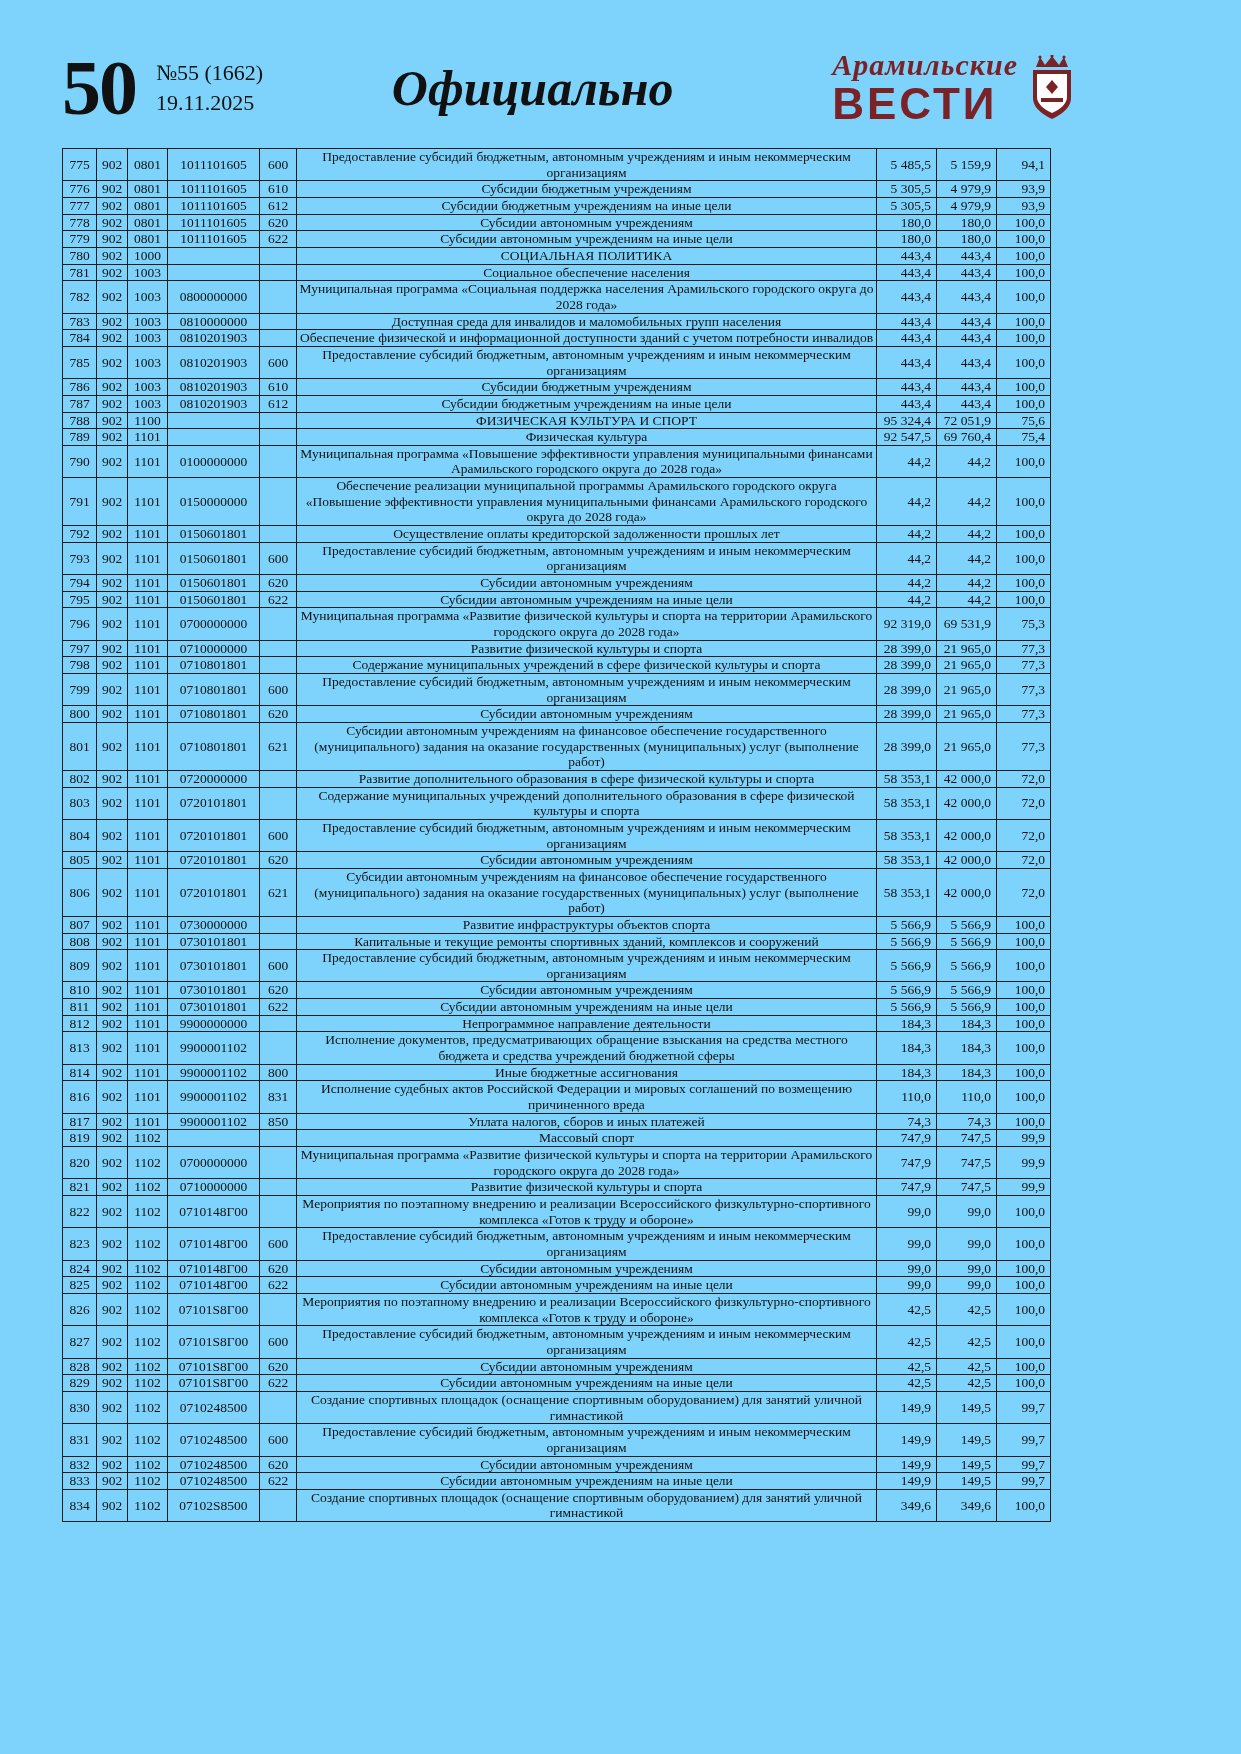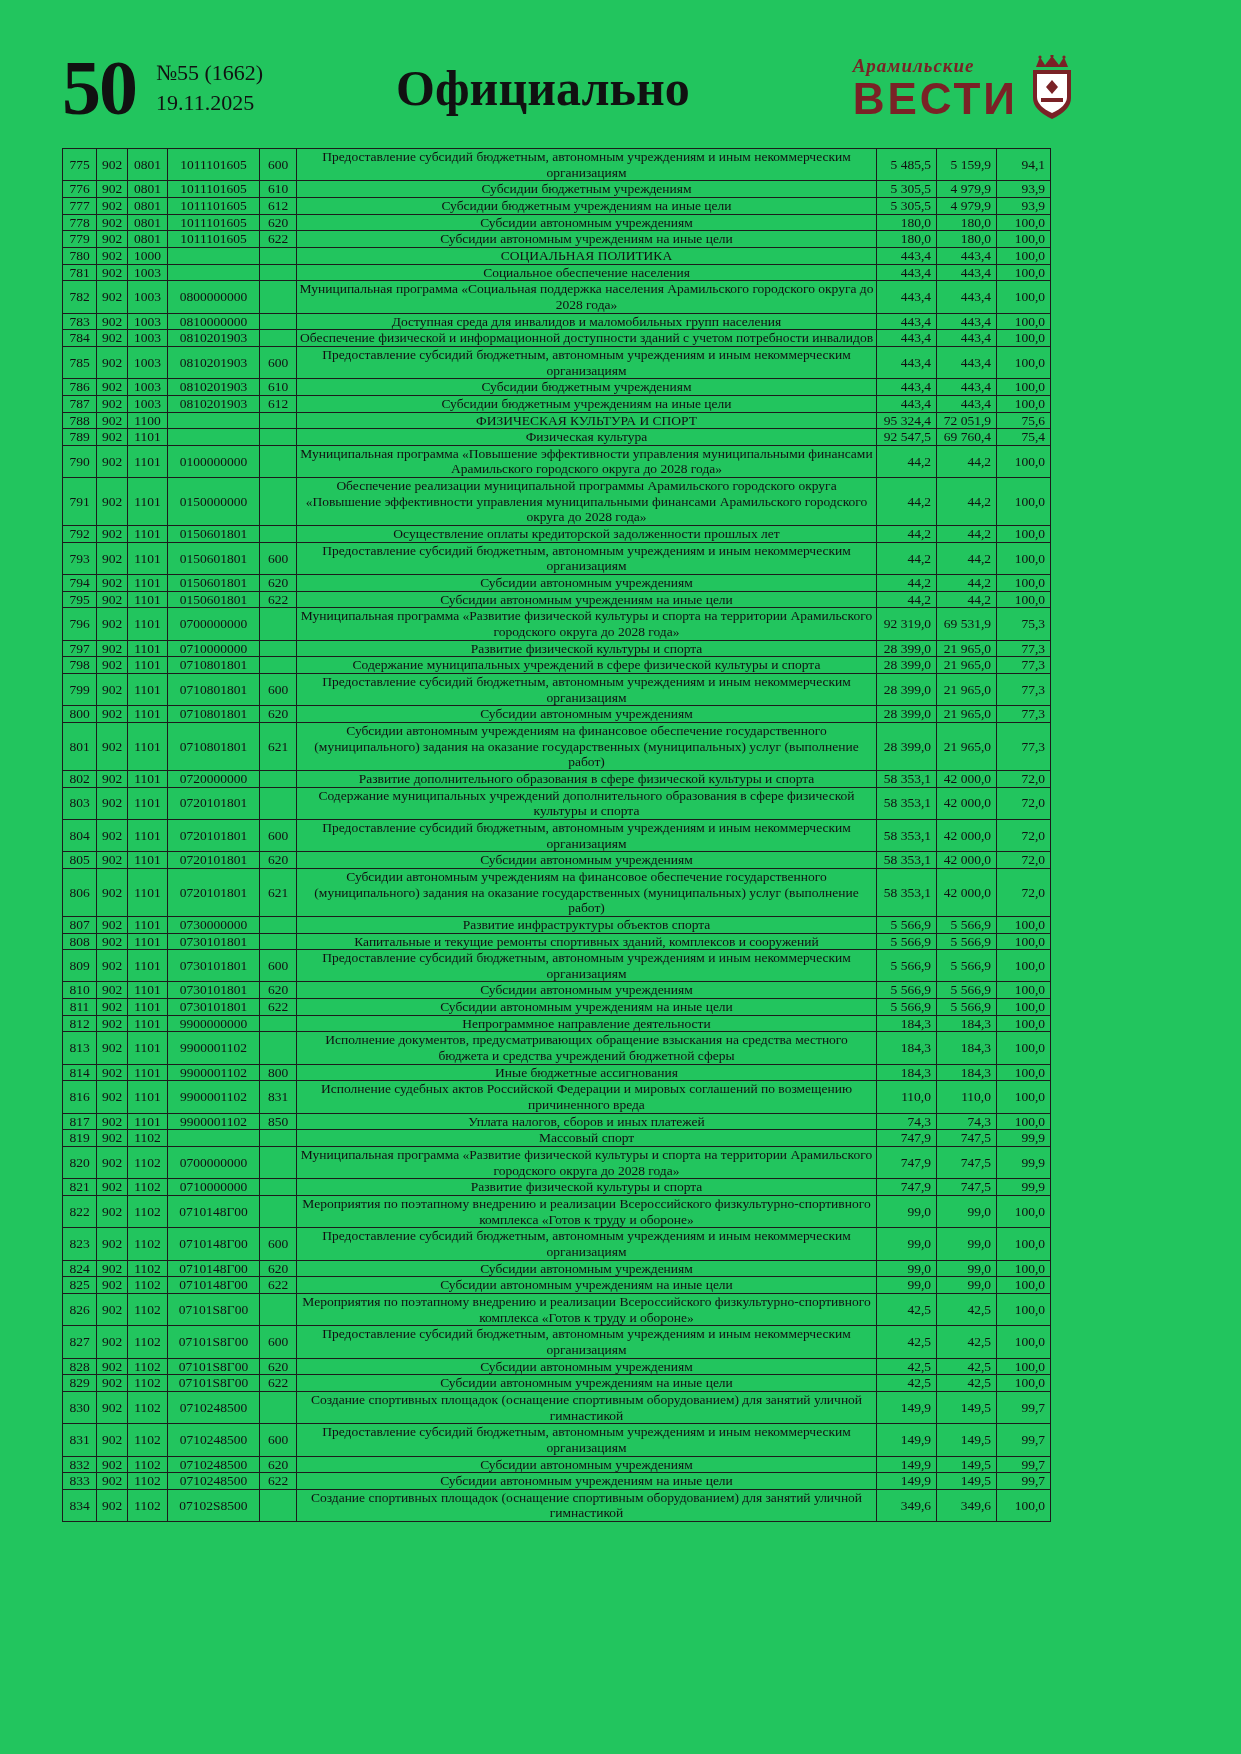--- a/index.html
+++ b/index.html
@@ -1,45 +1,45 @@
 <!DOCTYPE html>
 <html lang="ru" style="--brand: #7a2226;"><head>
 <meta charset="utf-8">
 <title>Арамильские вести — стр. 50</title>
 <style>
   html,body{margin:0;padding:0;background:#e9e9e9;}
   .page{
     position:relative;
     width:1241px;height:1754px;
     margin:0 auto;
-    background:#22c55e;
+    background:#7dd3fc;
     font-family:"Liberation Serif","DejaVu Serif",serif;
     color:#111;
     overflow:hidden;
   }
   
   .masthead{
     position:absolute;left:62px;top:42px;width:1014px;height:92px;
     display:flex;align-items:center;
   }
   .page-number{
     font-size:78px;font-weight:bold;line-height:0.9;
     letter-spacing:-2px;
   }
   .issue-block{
     margin-left:20px;font-size:22px;line-height:1.35;white-space:nowrap;
   }
   .section-title{
     flex:1;text-align:center;
-    font-size:50px;font-weight:bold;
+    font-size:50px;font-weight:bold;font-style:italic;
     padding-right:30px;
   }
   .brand{display:flex;align-items:center;gap:10px;}
   .brand-text{color:var(--brand,#7a2226);text-align:left;line-height:1;}
-  .brand-line1{font-size:19px;font-weight:bold;font-style:italic;margin-bottom:2px;letter-spacing:1px;}
+  .brand-line1{font-size:30px;font-weight:bold;font-style:italic;margin-bottom:2px;letter-spacing:1px;}
   .brand-line2{font-size:44px;font-weight:bold;letter-spacing:3px;font-family:"Liberation Sans","DejaVu Sans",sans-serif;}
   .crest{display:block;}
   
   .budget-table{
     position:absolute;left:62px;top:148px;width:988px;
     border-collapse:collapse;table-layout:fixed;
     font-size:13.5px;line-height:1.16;
   }
   .budget-table td{
     border:1px solid #1c1c1c;

